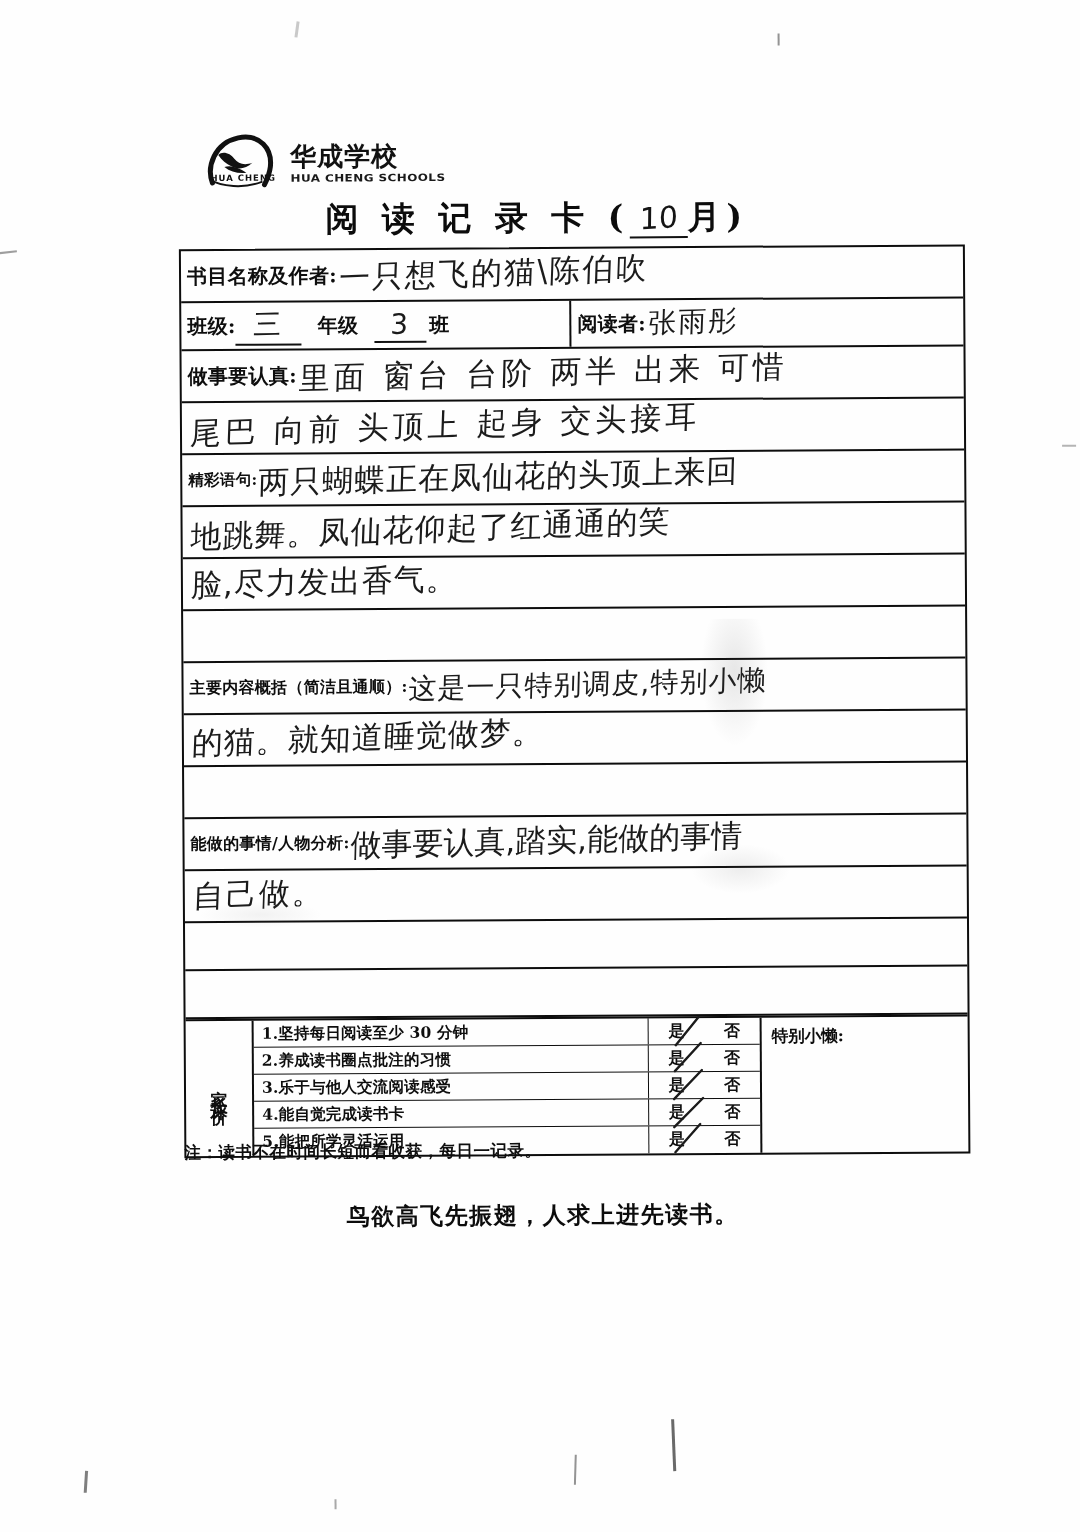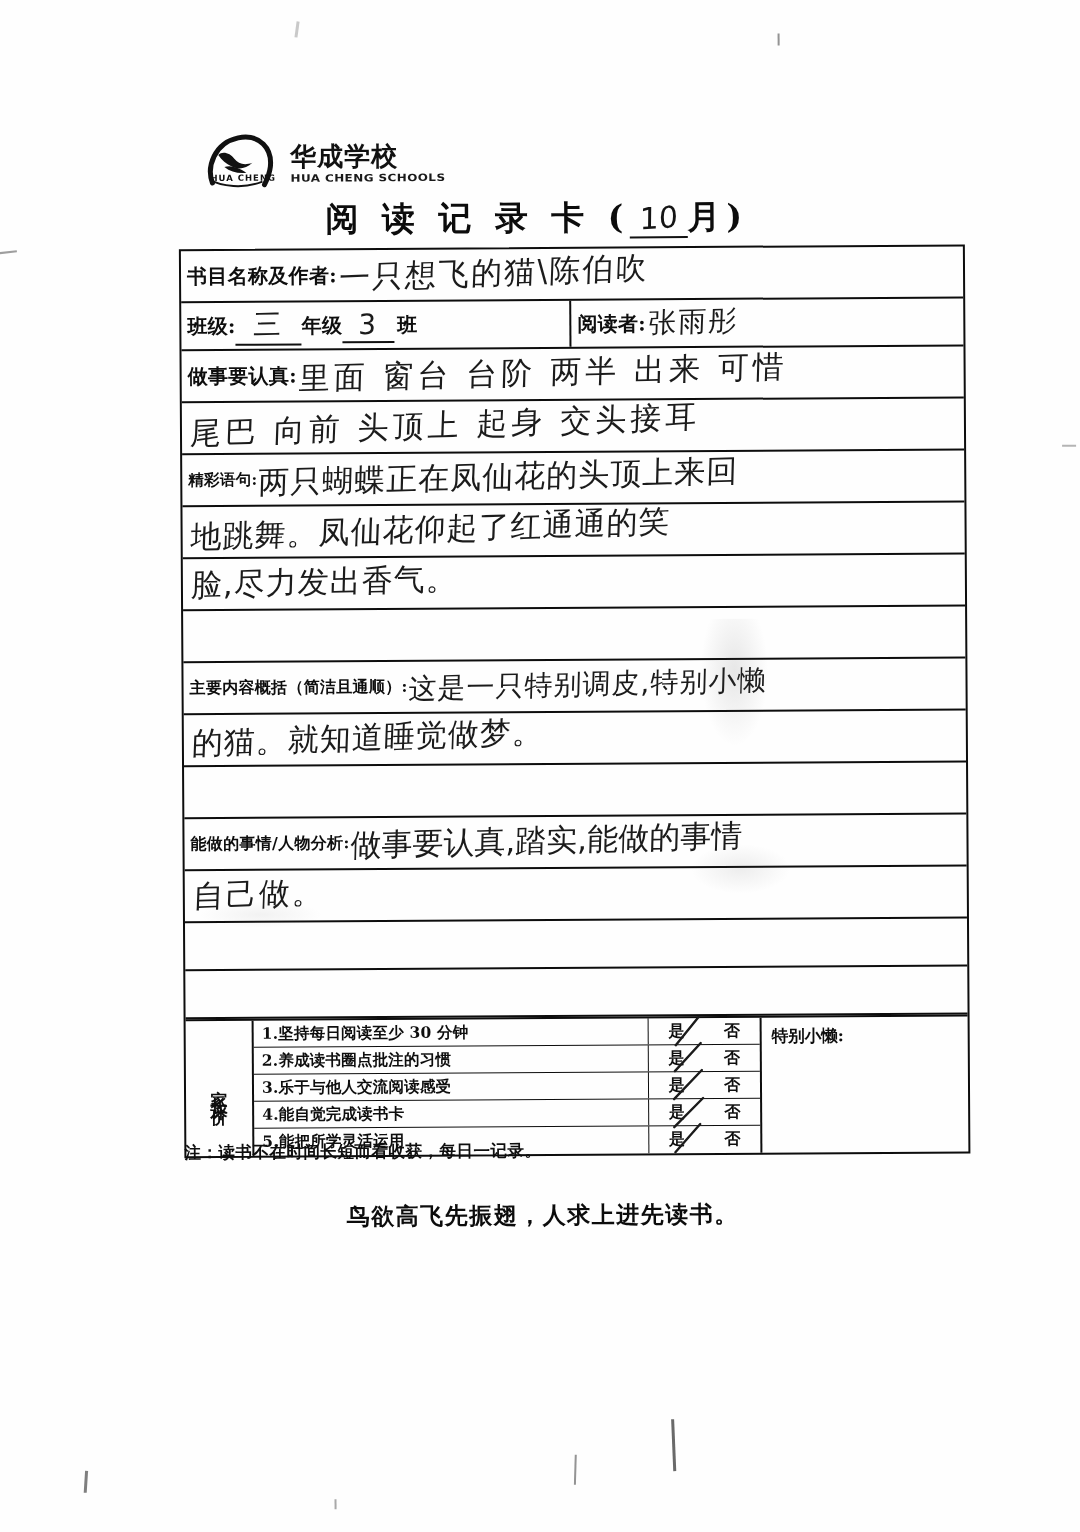--- a/index.html
+++ b/index.html
@@ -310,21 +310,21 @@
         <span class="hand hw-lg tilt-a" style="margin-left:2px;margin-top:-3px;">一只想飞的猫\陈伯吹</span>
       </div>
     </div>
 
     <div class="row h-class">
       <div class="cell split" style="width:390px;">
         <span class="lbl">班级:</span>
         <span class="blank-ul" style="width:66px;">
           <span class="hand hw-md tilt-b">三</span>
         </span>
-        <span class="lbl" style="margin:0 0;">年级</span>
+        <span class="lbl" style="margin:0 16px;">年级</span>
         <span class="blank-ul" style="width:52px;">
           <span class="hand hw-md tilt-b">3</span>
         </span>
         <span class="lbl" style="margin-left:3px;">班</span>
       </div>
       <div class="cell" style="flex:1;">
         <span class="lbl">阅读者:</span>
         <span class="hand hw-md tilt-a" style="margin-left:2px;margin-top:-2px;">张雨彤</span>
       </div>
     </div>

